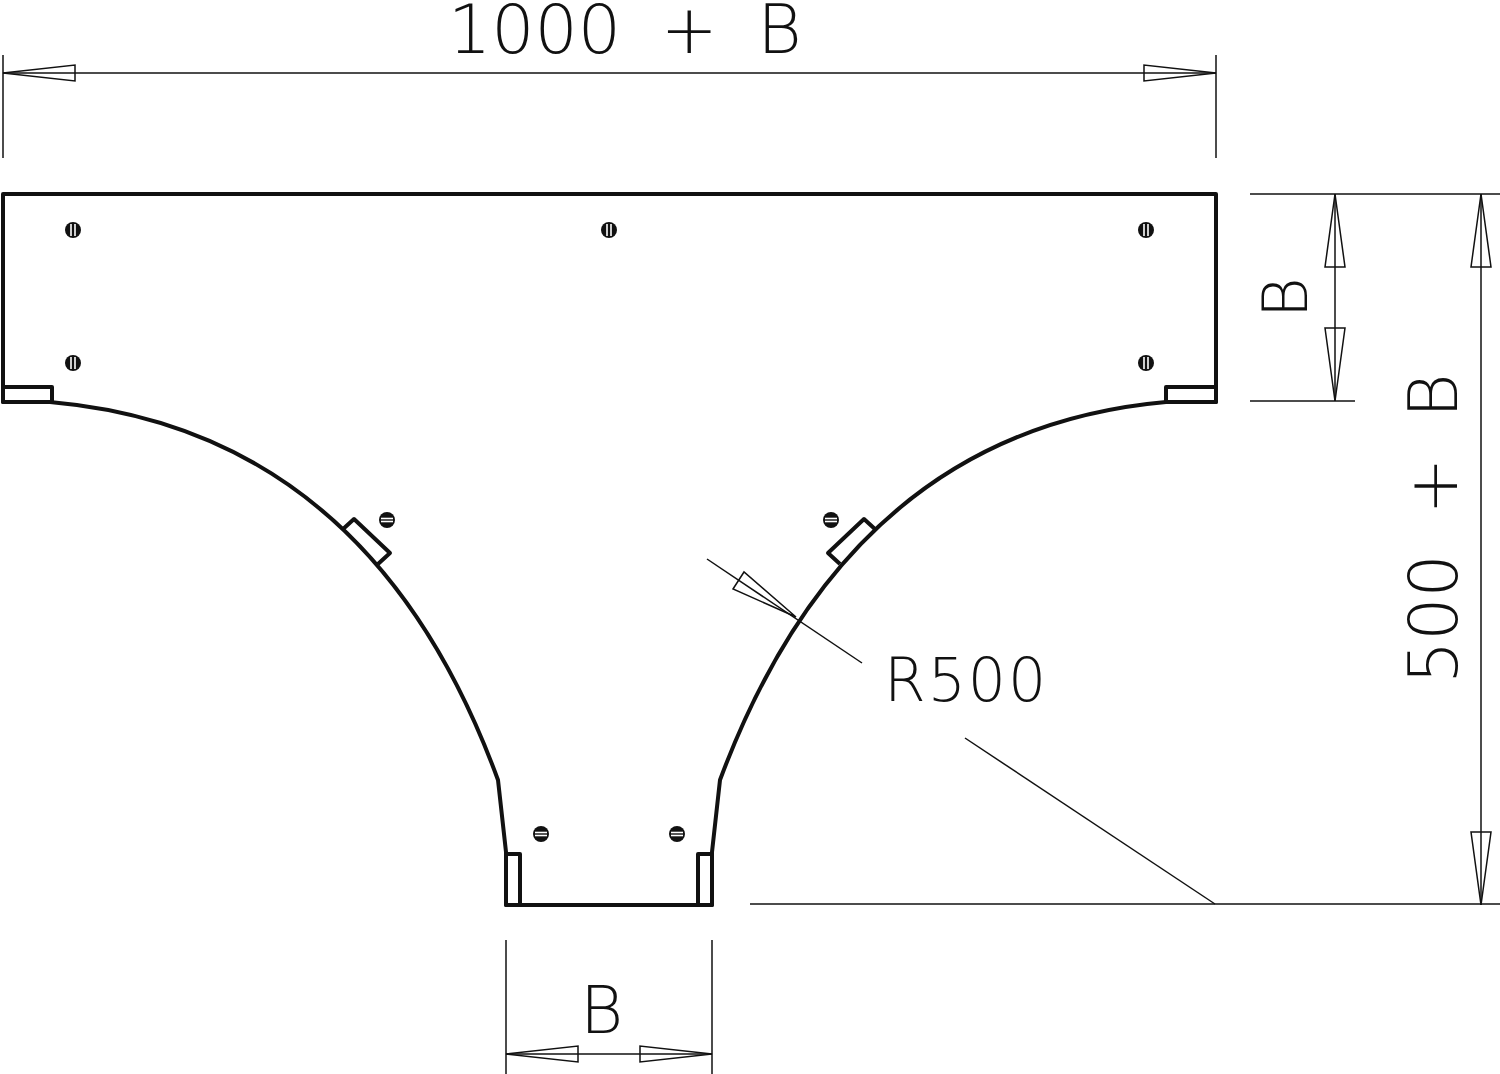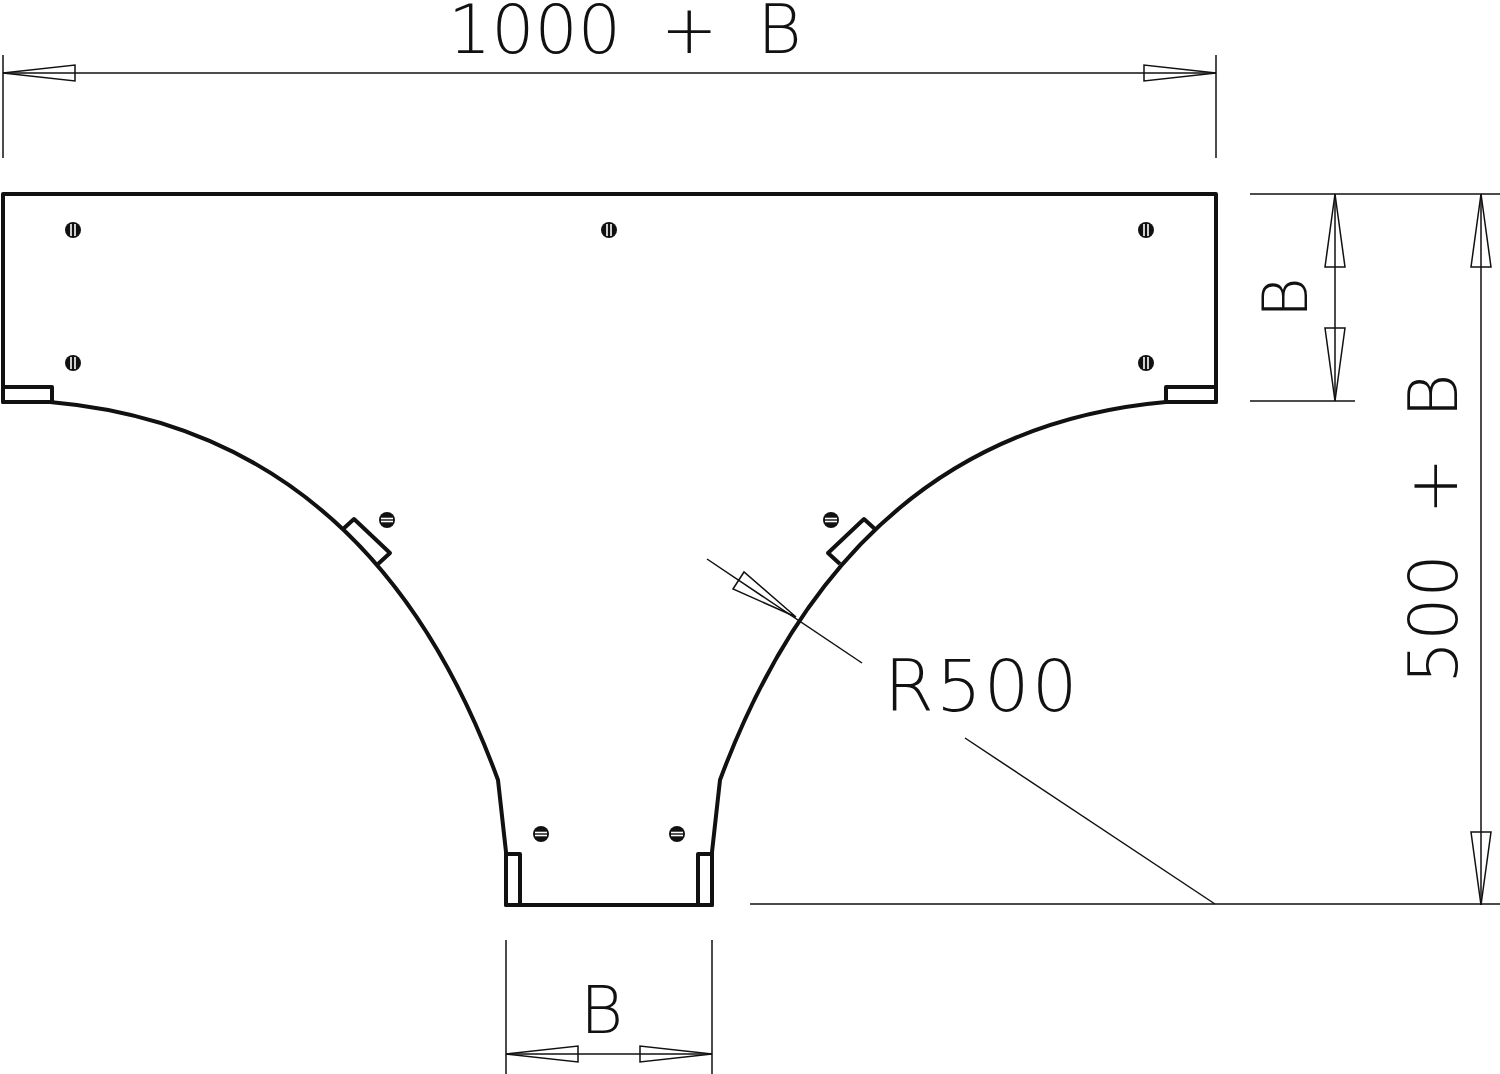--- a/index.html
+++ b/index.html
@@ -77,13 +77,13 @@
     <line x1="707" y1="559" x2="862" y2="663"></line>
     <path d="M796,617 L744,572 L733,589 Z"></path>
     <line x1="965" y1="738" x2="1215" y2="904"></line>
   </g>
 </svg>
 
 <div class="lbl" style="left:448px;top:-4px;font-size:68px;word-spacing:18px;">1000 + B</div>
 <div class="lbl" style="left:1255px;top:274px;font-size:62px;transform:rotate(-90deg);transform-origin:0 0;top:318px;">B</div>
 <div class="lbl" style="left:1400px;top:684px;font-size:68px;word-spacing:18px;transform:rotate(-90deg);transform-origin:0 0;">500 + B</div>
 <div class="lbl" style="left:580px;top:978px;font-size:66px;">B</div>
-<div class="lbl" style="left:884px;top:650px;font-size:72px;letter-spacing:2px;">R500</div>
+<div class="lbl" style="left:884px;top:650px;font-size:60px;letter-spacing:2px;">R500</div>
 
 </body></html>

